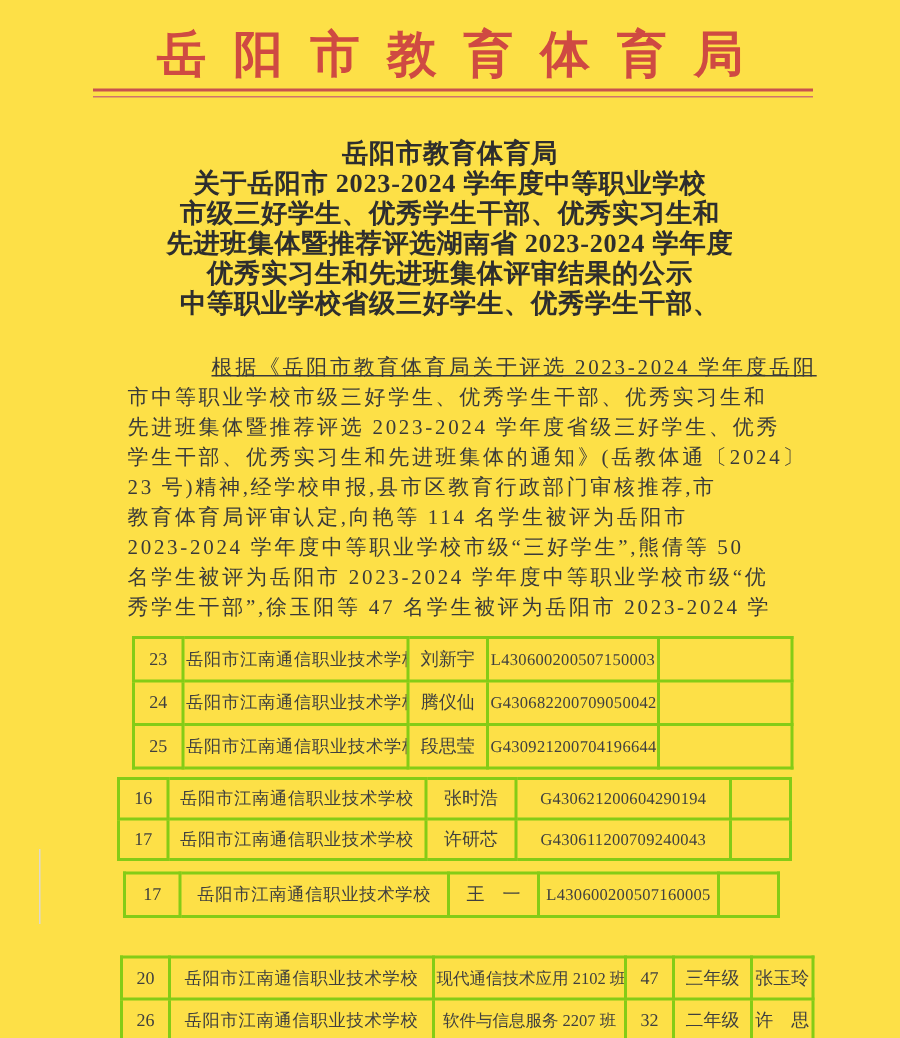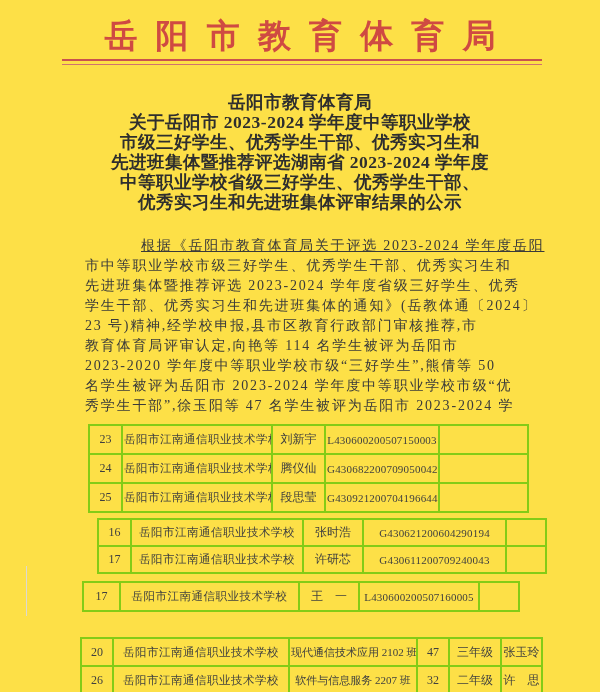--- a/index.html
+++ b/index.html
@@ -57,21 +57,21 @@
     text-align:center;
     vertical-align:middle;
     padding:0 1px;
     overflow:hidden;
     white-space:nowrap;
   }
   .cell-id{font-size:11px;letter-spacing:0.2px;}
   .cell-school{font-size:11.5px;letter-spacing:0.5px;}
   .cell-class{font-size:11px;text-align:center;}
   .t1{top:424px;left:88px;width:439px;}  .t1 td{height:27px;}
-  .t2{top:518px;left:97px;width:448px;}  .t2 td{height:25px;}
+  .t2{top:518px;left:78px;width:448px;}  .t2 td{height:25px;}
   .t3{top:581px;left:82px;width:436px;}  .t3 td{height:27px;}
   .t4{top:637px;left:80px;width:461px;}  .t4 td{height:26px;}
   .scan-line{
     position:absolute;left:26px;top:566px;width:1px;height:50px;
     background:#dcd8d2;
   }
 </style>
 </head>
 <body>
 
@@ -80,32 +80,32 @@
   <div class="agency-header">
     <span class="inner">岳阳市教育体育局</span>
   </div>
   <div class="red-rule"></div>
 
   <div class="doc-title">
     <div>岳阳市教育体育局</div>
     <div>关于岳阳市 2023-2024 学年度中等职业学校</div>
     <div>市级三好学生、优秀学生干部、优秀实习生和</div>
     <div>先进班集体暨推荐评选湖南省 2023-2024 学年度</div>
+    <div>优秀实习生和先进班集体评审结果的公示</div>
     <div>中等职业学校省级三好学生、优秀学生干部、</div>
-    <div>优秀实习生和先进班集体评审结果的公示</div>
   </div>
 
   <div class="body-paragraph">
     <div class="indent">根据《岳阳市教育体育局关于评选 2023-2024 学年度岳阳</div>
     <div>市中等职业学校市级三好学生、优秀学生干部、优秀实习生和</div>
     <div>先进班集体暨推荐评选 2023-2024 学年度省级三好学生、优秀</div>
     <div>学生干部、优秀实习生和先进班集体的通知》(岳教体通〔2024〕</div>
     <div>23 号)精神,经学校申报,县市区教育行政部门审核推荐,市</div>
     <div>教育体育局评审认定,向艳等 114 名学生被评为岳阳市</div>
-    <div>2023-2020 学年度中等职业学校市级“三好学生”,熊倩等 50</div>
+    <div>2023-2024 学年度中等职业学校市级“三好学生”,熊倩等 50</div>
     <div>名学生被评为岳阳市 2023-2024 学年度中等职业学校市级“优</div>
     <div>秀学生干部”,徐玉阳等 47 名学生被评为岳阳市 2023-2024 学</div>
   </div>
 
   <table class="t1">
     <colgroup>
         <col style="width:33px">
         <col style="width:150px">
         <col style="width:53px">
         <col style="width:114px">

